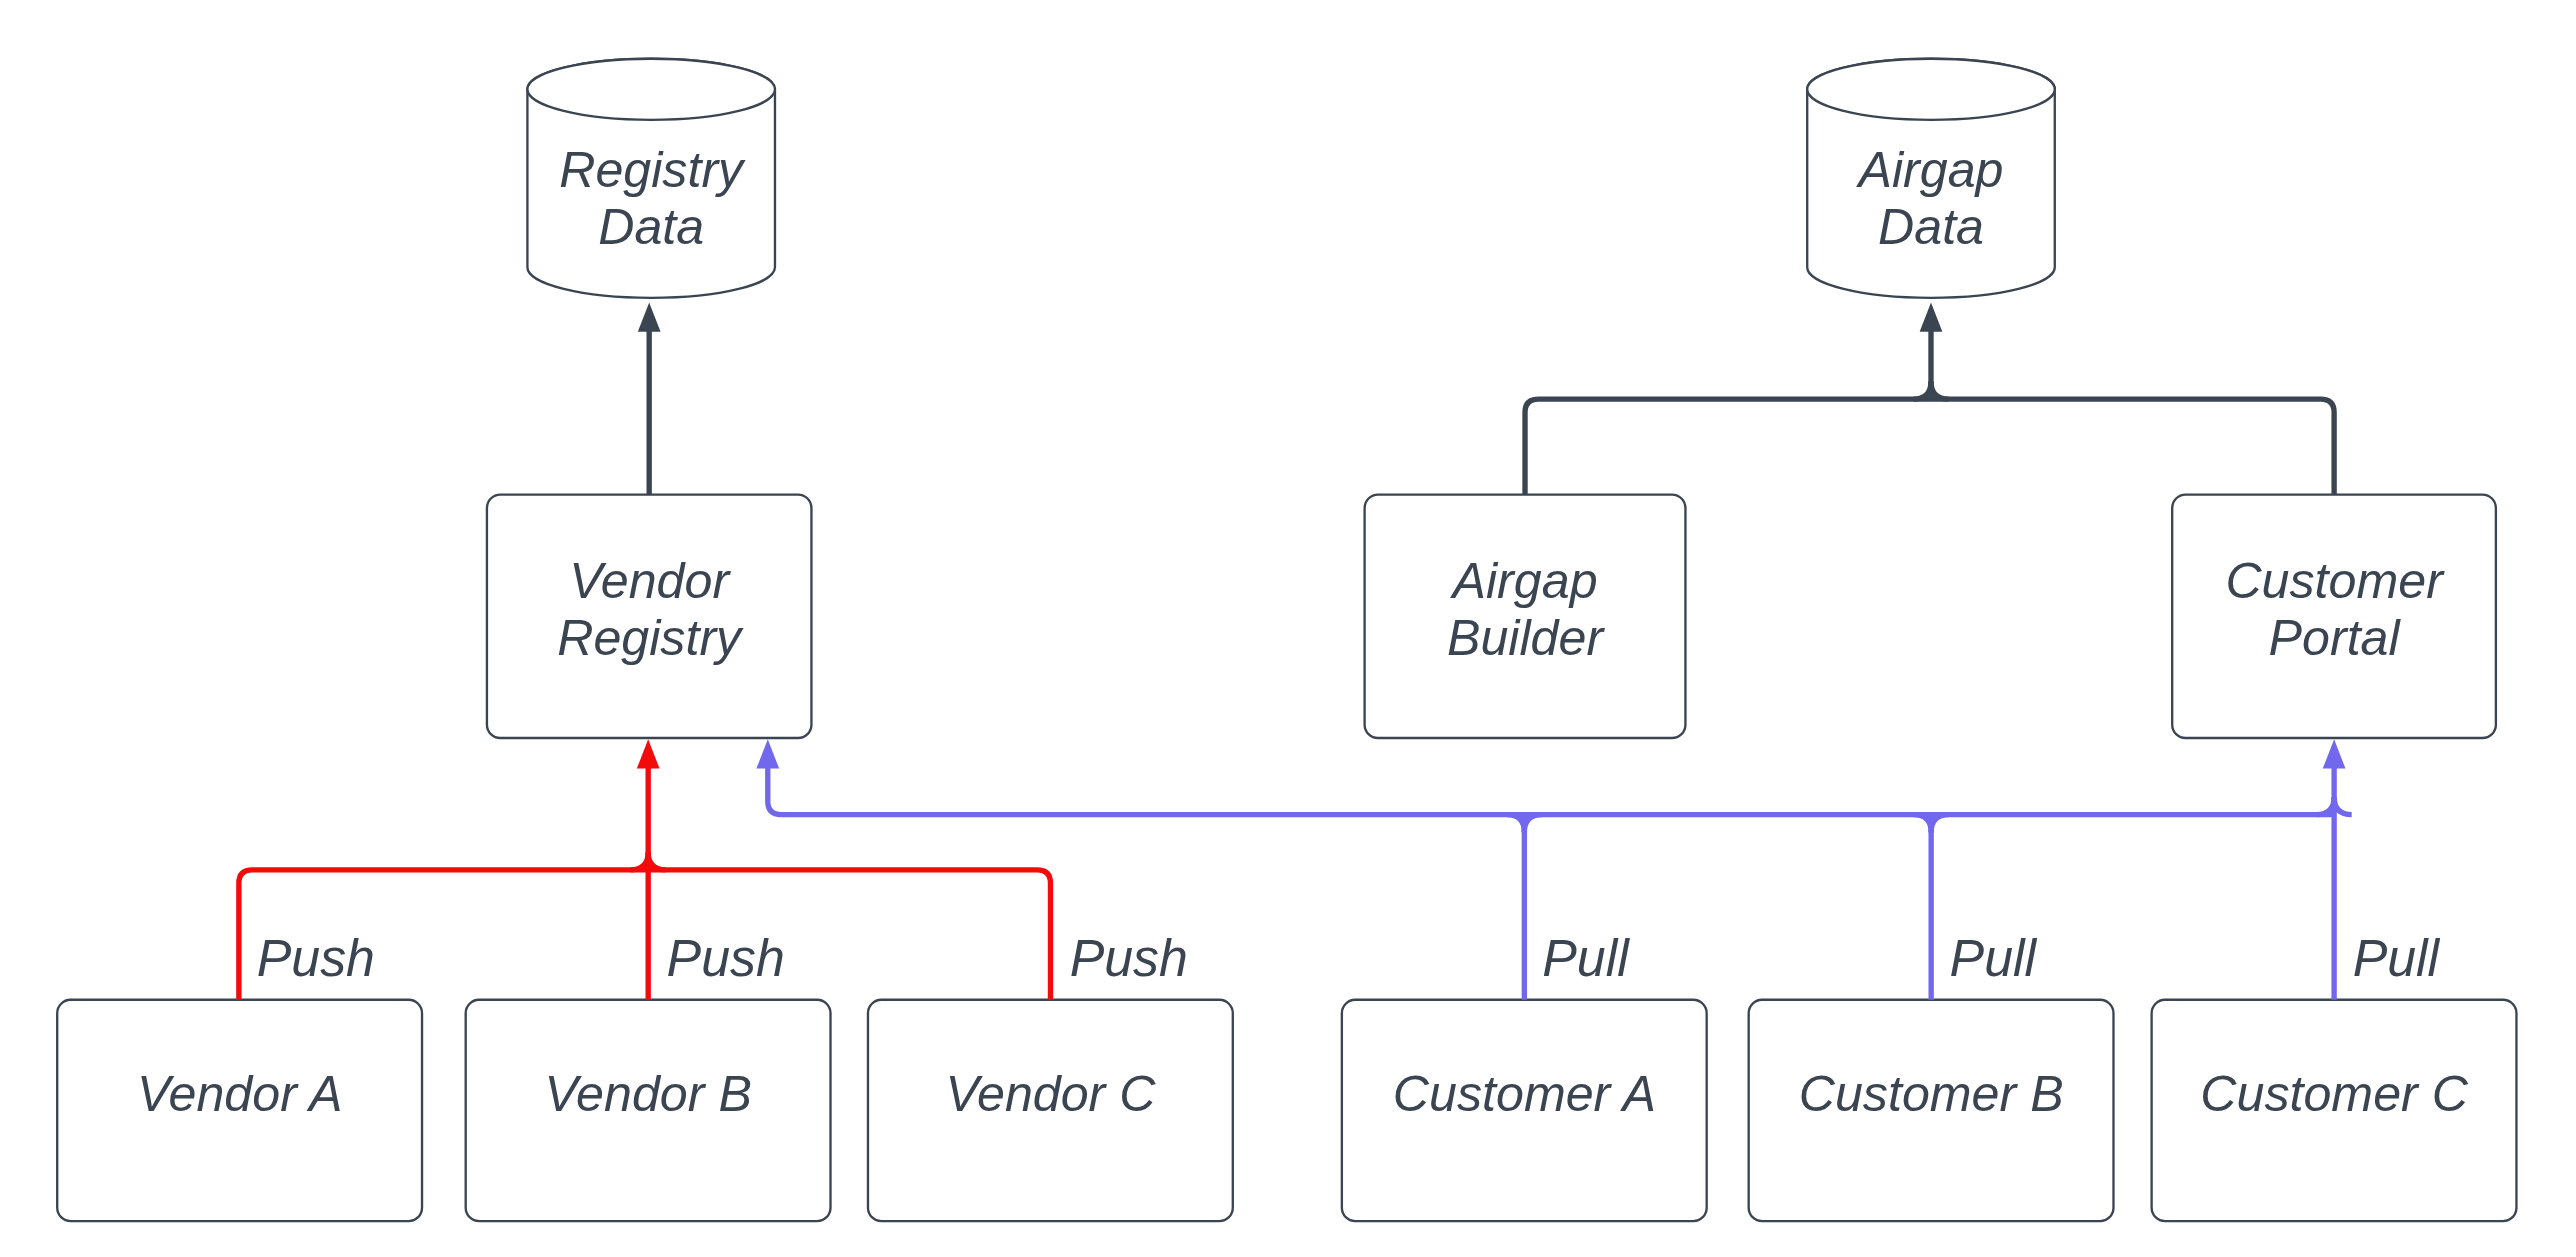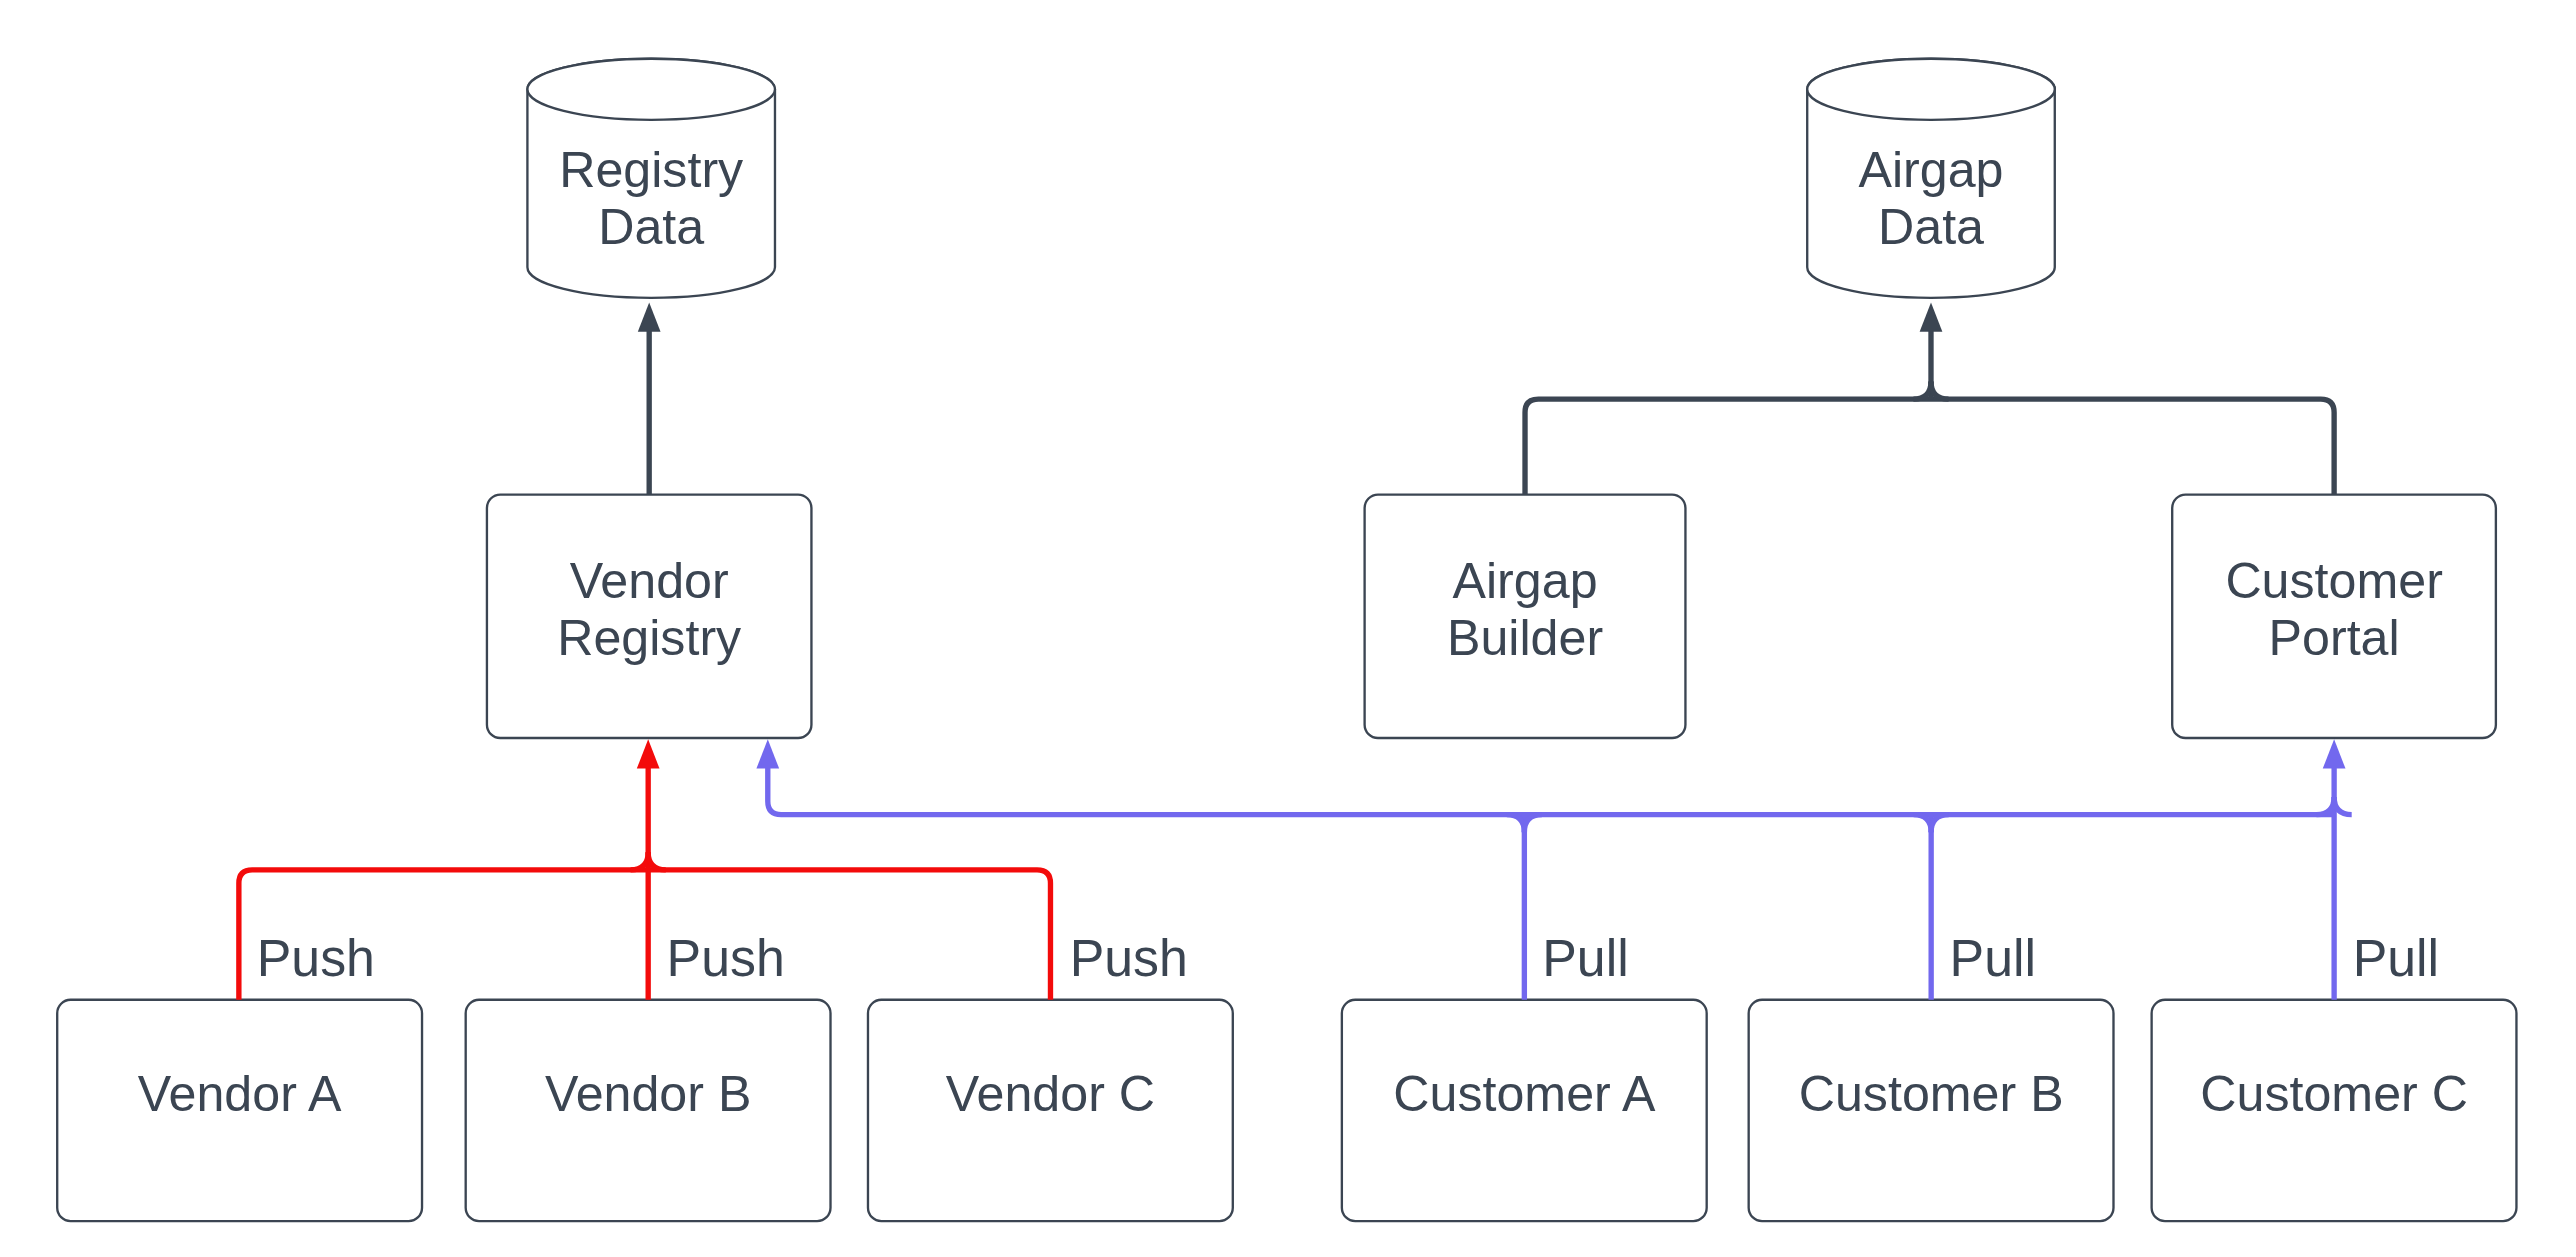--- a/index.html
+++ b/index.html
@@ -2,20 +2,21 @@
 <html style="font-size:12.2px"><head>
 <meta charset="utf-8">
 <style>
   html, body {
     margin: 0;
     padding: 0;
     background: #ffffff;
   }
   .diagram-wrap {
     width: 100%;
+    font-style: italic;
   }
   svg {
     display: block;
     width: 100%;
     height: auto;
     background: #ffffff;
   }
   .node-shape {
     stroke-width: 1.4;
   }

